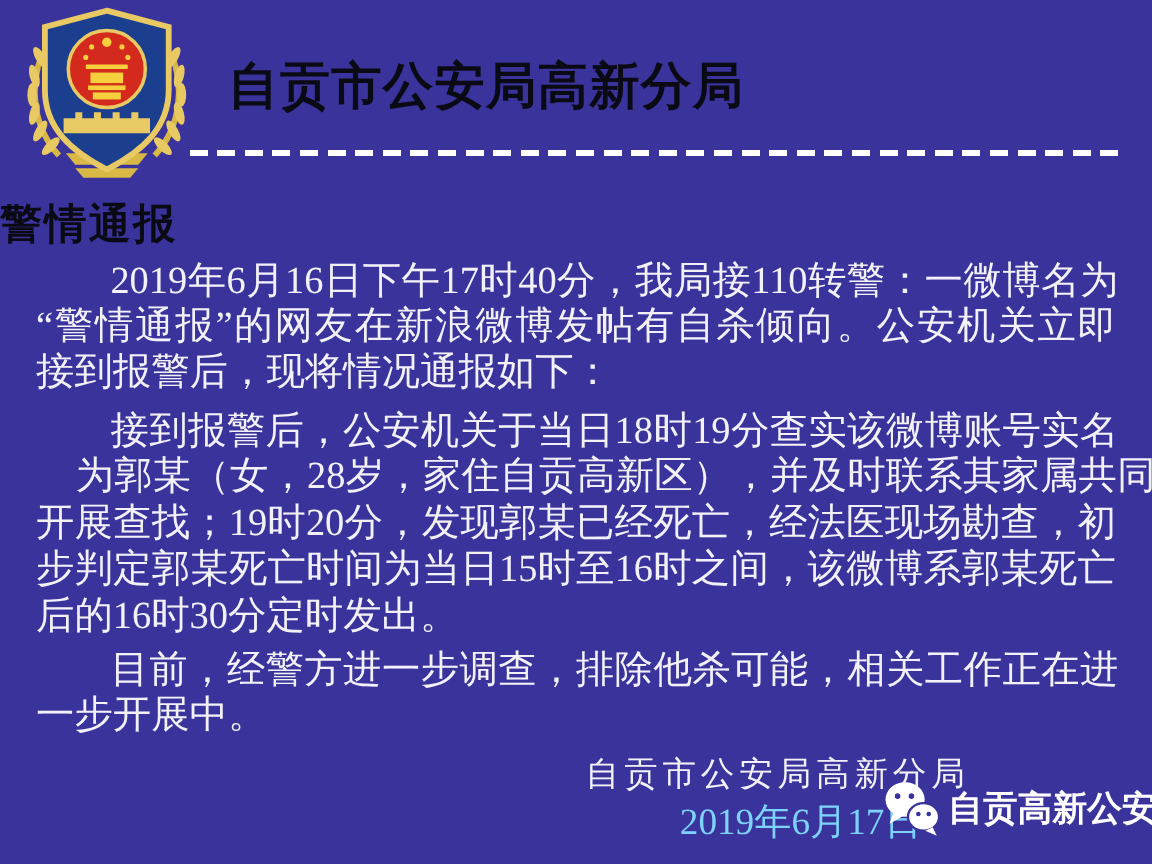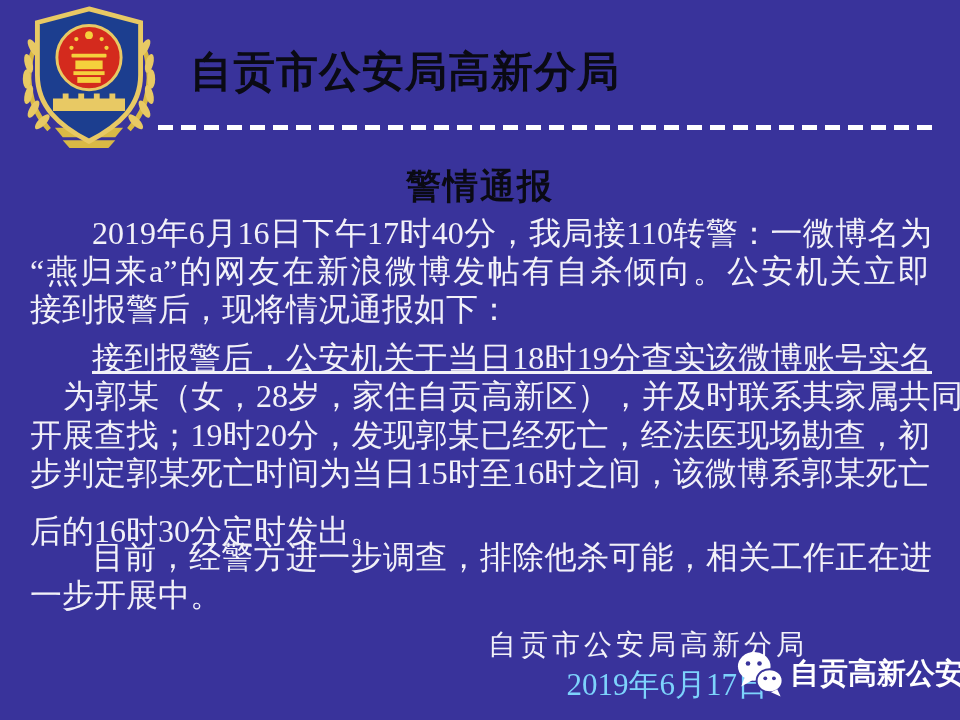--- a/index.html
+++ b/index.html
@@ -14,21 +14,21 @@
     left:190px;top:44px;margin:0;
     font-family:"Liberation Sans","DejaVu Sans",sans-serif;
     font-weight:bold;font-size:42px;letter-spacing:1px;
     color:#0a0a14;white-space:nowrap;
   }
   .dashes{
     left:158px;top:125px;width:776px;height:5px;
     background:repeating-linear-gradient(90deg,#ffffff 0 15px,transparent 15px 23px);
   }
   .heading{
-    left:0;top:163px;width:960px;margin:0;text-align:center;
+    left:0;top:163px;width:960px;margin:0;
     font-family:"Liberation Sans","DejaVu Sans",sans-serif;
     font-weight:bold;font-size:35px;letter-spacing:2px;color:#0a0a14;
   }
   .bline{
     font-size:32px;line-height:34px;color:#f2f1f8;white-space:nowrap;
   }
   .just{
     white-space:normal;text-align:justify;text-align-last:justify;overflow:hidden;height:40px;
   }
   .signature{
@@ -92,28 +92,28 @@
   </svg>
 </div>
 
 <h1 class="abs title">自贡市公安局高新分局</h1>
 
 <div class="abs dashes"></div>
 
 <h2 class="abs heading">警情通报</h2>
 
 <div class="abs bline just" style="top:216px;left:92px;width:840px;">2019年6月16日下午17时40分，我局接110转警：一微博名为</div>
-<div class="abs bline just" style="top:254px;left:30px;width:900px;">“燕归来a”的网友在新浪微博发帖有自杀倾向。公安机关立即</div>
+<div class="abs bline just" style="top:254px;left:30px;width:900px;">“警情通报”的网友在新浪微博发帖有自杀倾向。公安机关立即</div>
 <div class="abs bline" style="top:292px;left:30px;">接到报警后，现将情况通报如下：</div>
 
-<div class="abs bline just" style="top:341px;left:92px;width:840px;text-decoration:underline;">接到报警后，公安机关于当日18时19分查实该微博账号实名</div>
+<div class="abs bline just" style="top:341px;left:92px;width:840px;">接到报警后，公安机关于当日18时19分查实该微博账号实名</div>
 <div class="abs bline just" style="top:379px;left:30px;width:900px;margin-left:33px;">为郭某（女，28岁，家住自贡高新区），并及时联系其家属共同</div>
 <div class="abs bline just" style="top:418px;left:30px;width:900px;">开展查找；19时20分，发现郭某已经死亡，经法医现场勘查，初</div>
 <div class="abs bline just" style="top:456px;left:30px;width:900px;">步判定郭某死亡时间为当日15时至16时之间，该微博系郭某死亡</div>
-<div class="abs bline" style="top:495px;left:30px;margin-top:19px;">后的16时30分定时发出。</div>
+<div class="abs bline" style="top:495px;left:30px;">后的16时30分定时发出。</div>
 
 <div class="abs bline just" style="top:540px;left:92px;width:840px;">目前，经警方进一步调查，排除他杀可能，相关工作正在进</div>
 <div class="abs bline" style="top:578px;left:30px;">一步开展中。</div>
 
 <div class="abs signature">自贡市公安局高新分局</div>
 <div class="abs date">2019年6月17日</div>
 
 <div class="abs wechat">
   <span class="wicon">
     <svg viewBox="0 0 50 50" width="48" height="52" aria-hidden="true">

